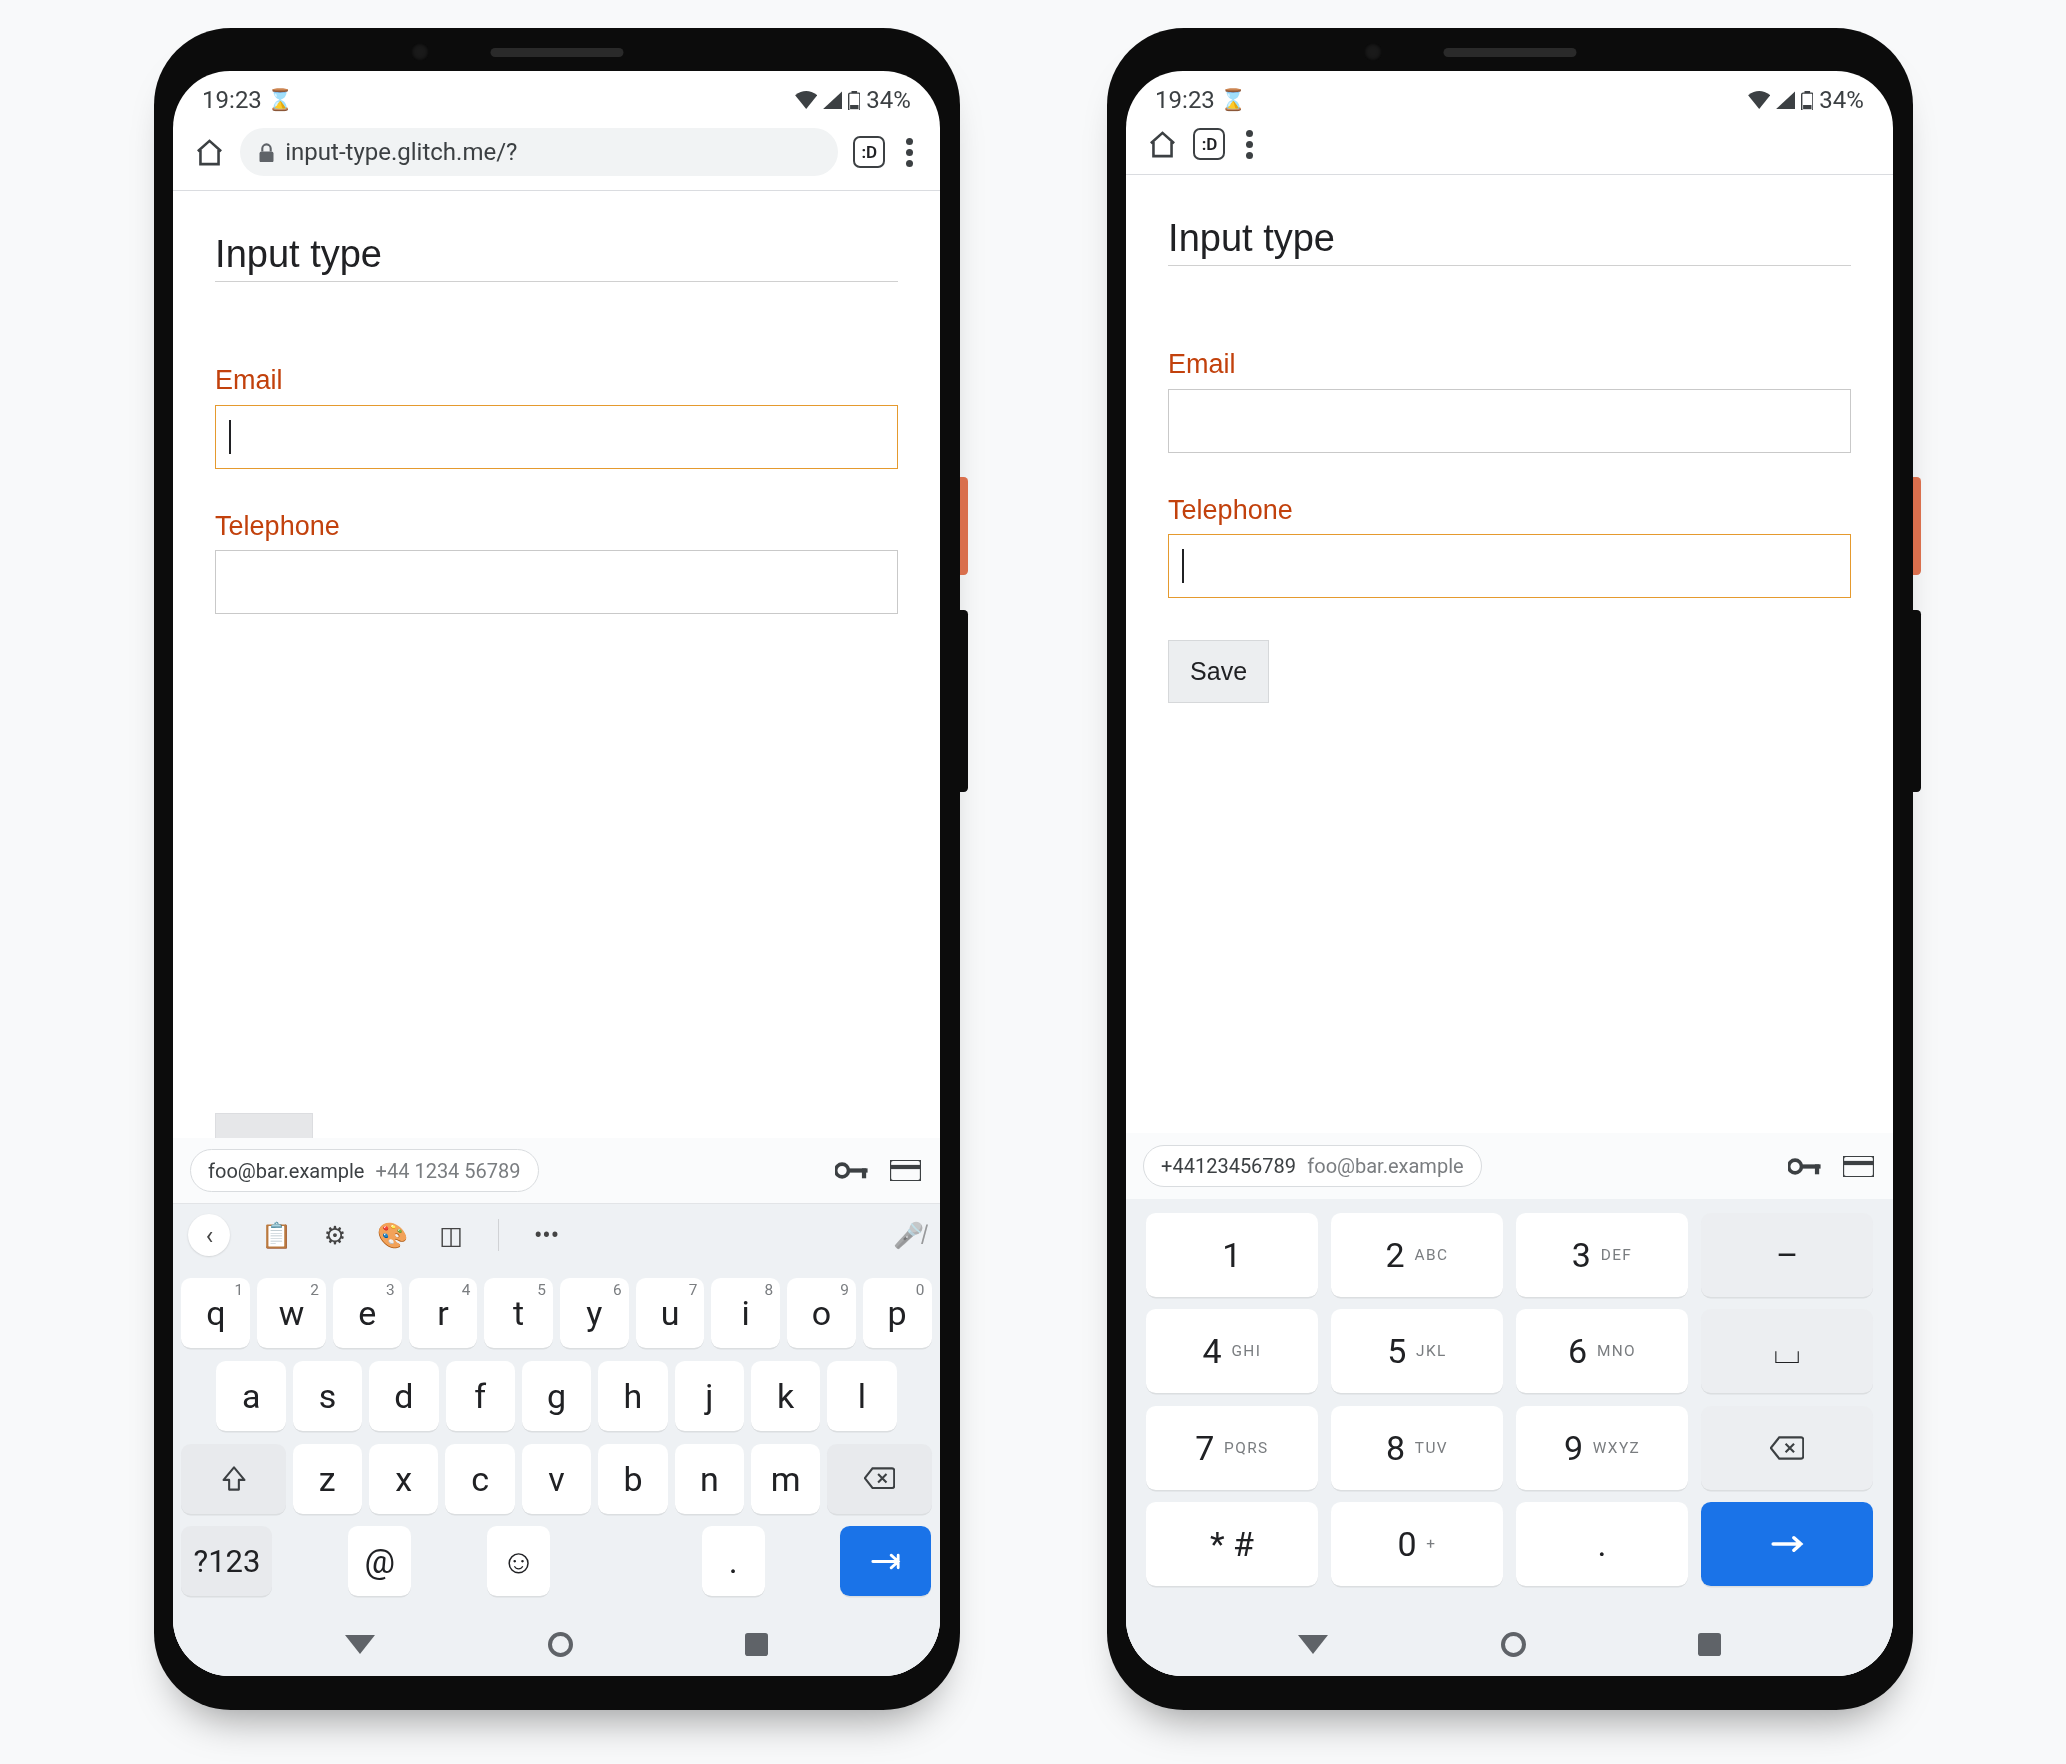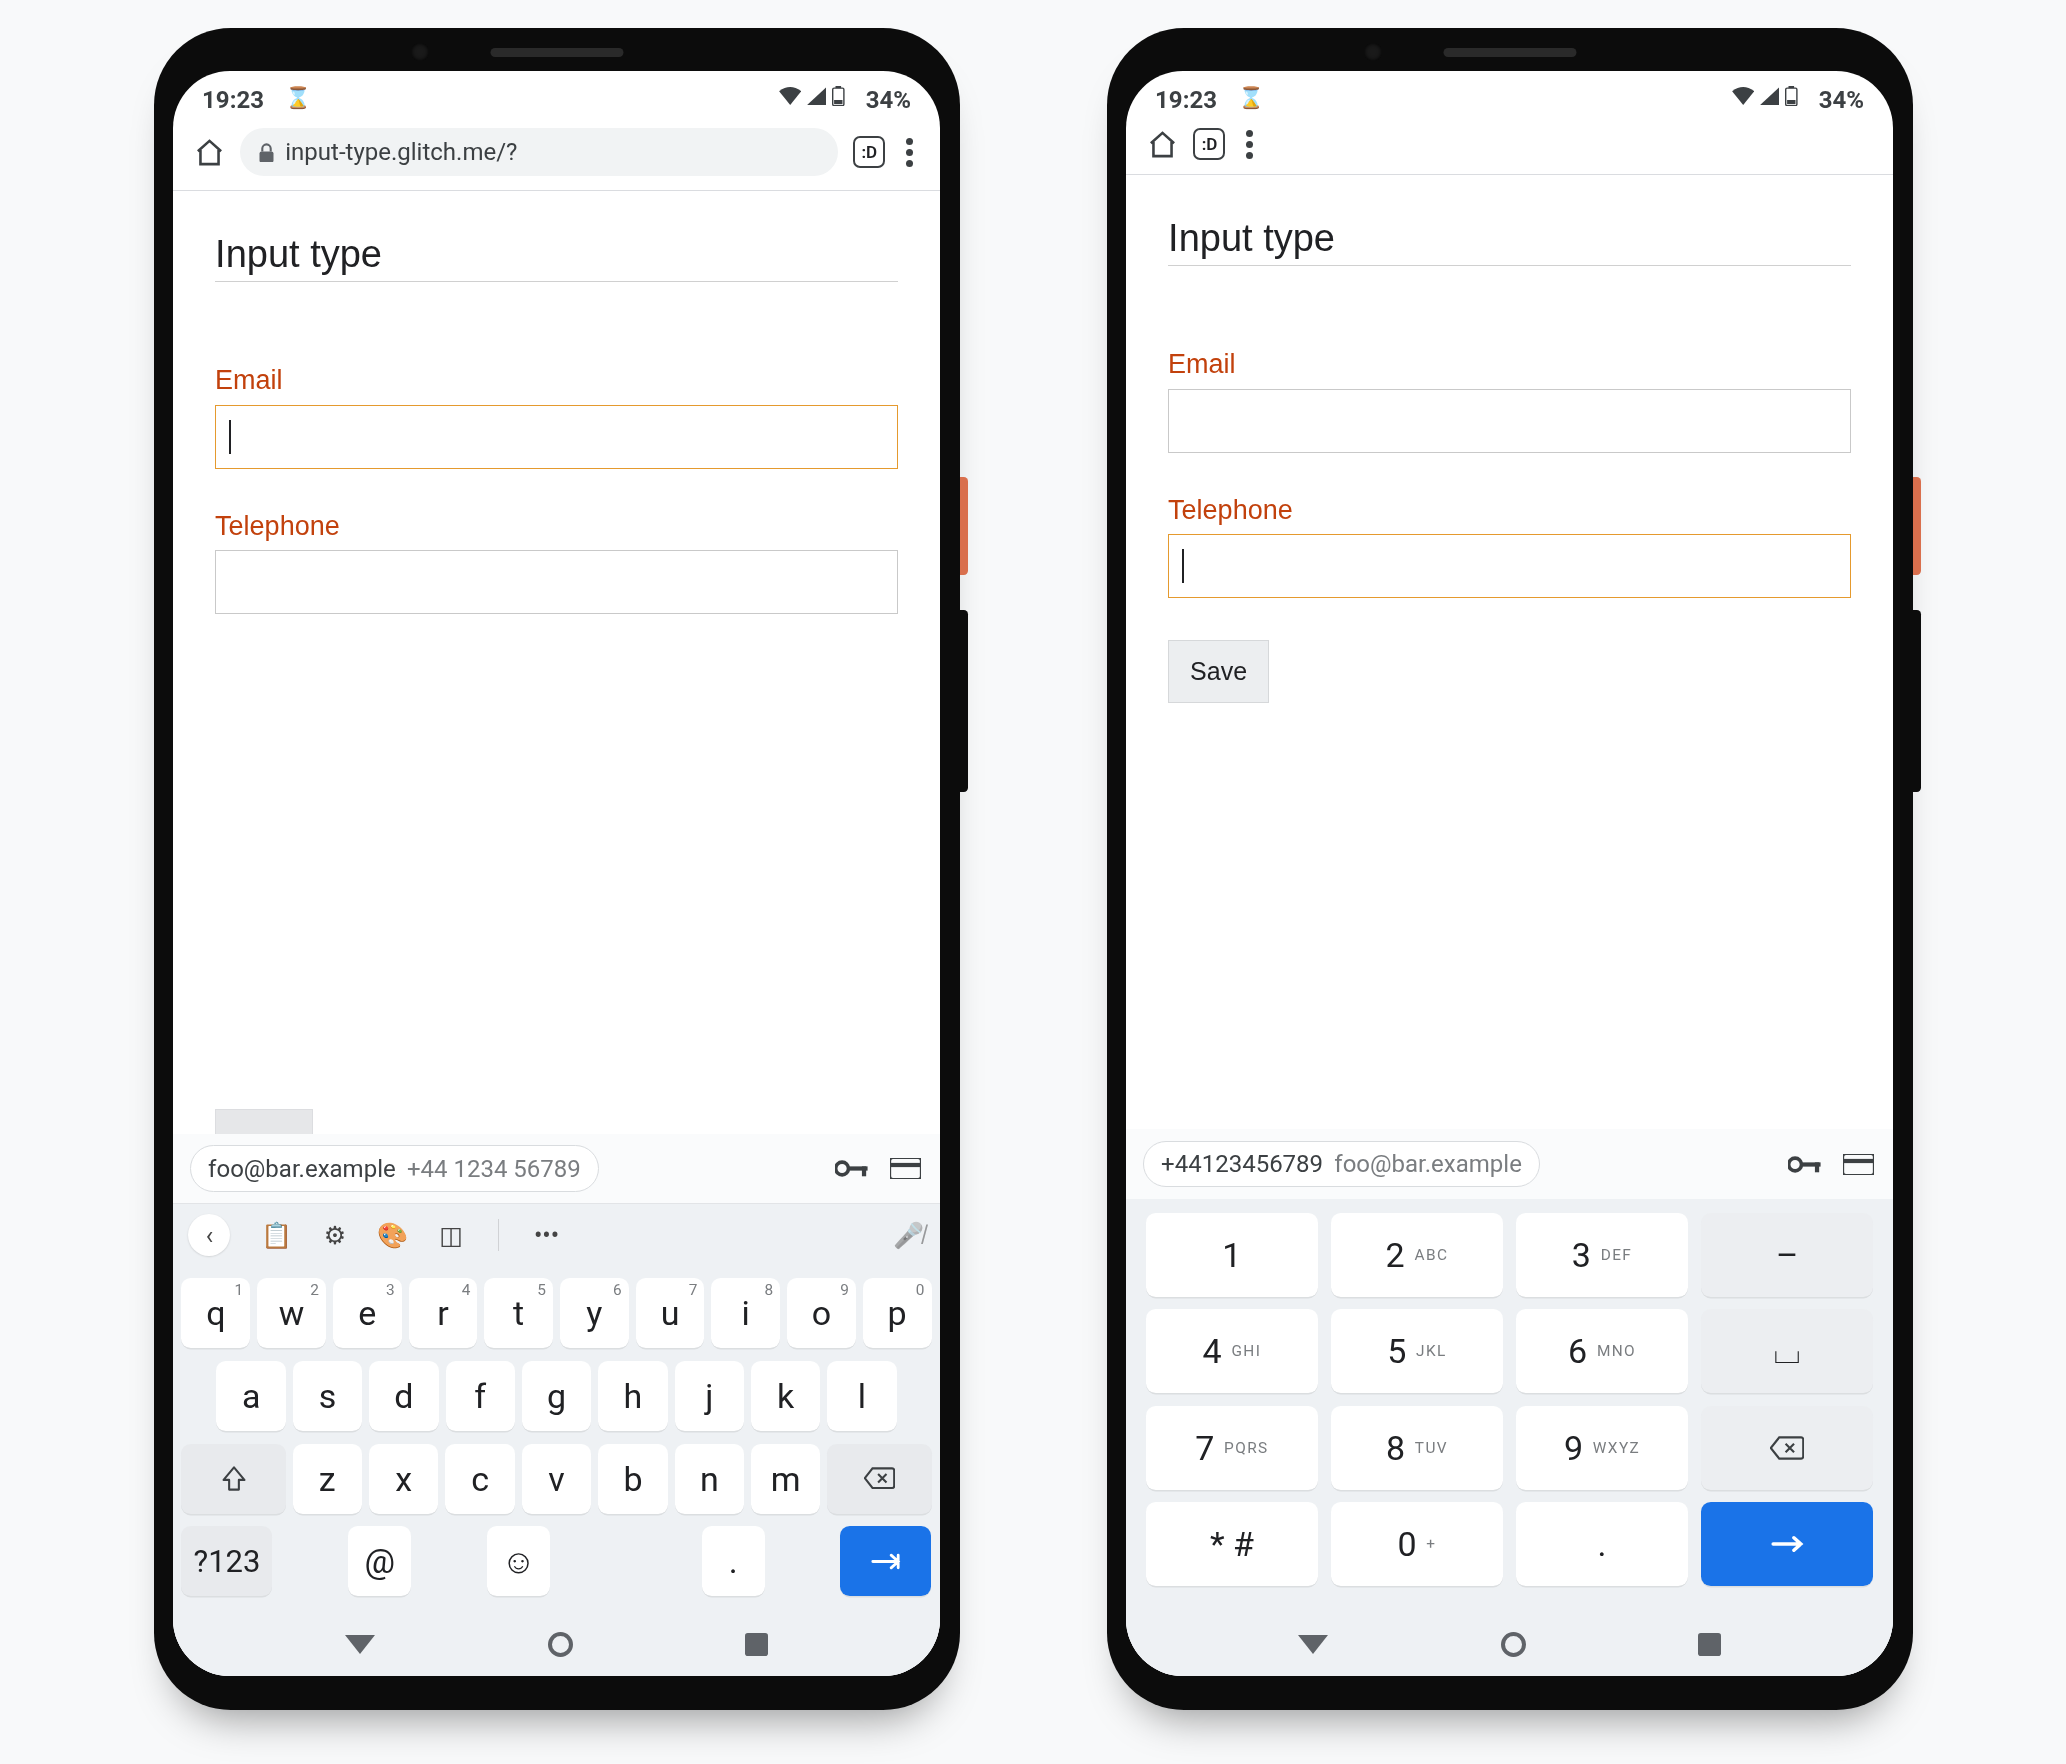--- a/index.html
+++ b/index.html
@@ -60,21 +60,21 @@
     overflow:hidden;
     display:flex;
     flex-direction:column;
     position:relative;
   }
   
   .status{
     display:flex;justify-content:space-between;align-items:center;
     padding:15.4px 29px 5.6px; font-size:24px; color:#3c4043;
   }
-  .status .left,.status .right{display:flex;align-items:flex-start;gap:21px;font-weight:bold;}
+  .status .left,.status .right{display:flex;align-items:center;gap:6px;}
   .hourglass{font-size:21px;}
   .sigwifi{display:flex;align-items:center;gap:5.6px;}
   
   .browser{
     display:flex;align-items:center;gap:15.4px;padding:8.4px 21px 14px;
     border-bottom:0.7px solid var(--light-border);
   }
   .home-ico{width:31px;height:31px;}
   .url-pill{
     flex:1;display:flex;align-items:center;gap:9.8px;
@@ -110,21 +110,21 @@
     margin-top:auto;
   }
   
   .kbd-wrap{background:var(--kbd-bg);}
   .suggest{
     display:flex;align-items:center;gap:15.4px;padding:11.2px 17px;
     background:#fafbfc;
   }
   .suggest .chip{
     background:#fff;border:0.7px solid #d9dcdf;border-radius:42px;
-    padding:8.4px 17px;font-size:24px;color:#3c4043;display:flex;gap:11.2px;text-align:right;
+    padding:8.4px 17px;font-size:20px;color:#3c4043;display:flex;gap:11.2px;text-align:right;
   }
   .suggest .trail{margin-left:auto;display:flex;align-items:center;gap:19.6px;color:#3c4043;}
   .key-ico{width:34px;height:34px;display:flex;align-items:center;justify-content:center;}
   
   .kbd-toolbar{
     display:flex;align-items:center;justify-content:space-between;
     padding:9.8px 15.4px;border-top:0.7px solid #e2e4e7;
   }
   .tb-left{display:flex;align-items:center;gap:31px;}
   .round{width:42px;height:42px;border-radius:50%;background:#fff;box-shadow:0 0.7px 2.1px rgba(0,0,0,.15);display:flex;align-items:center;justify-content:center;}

